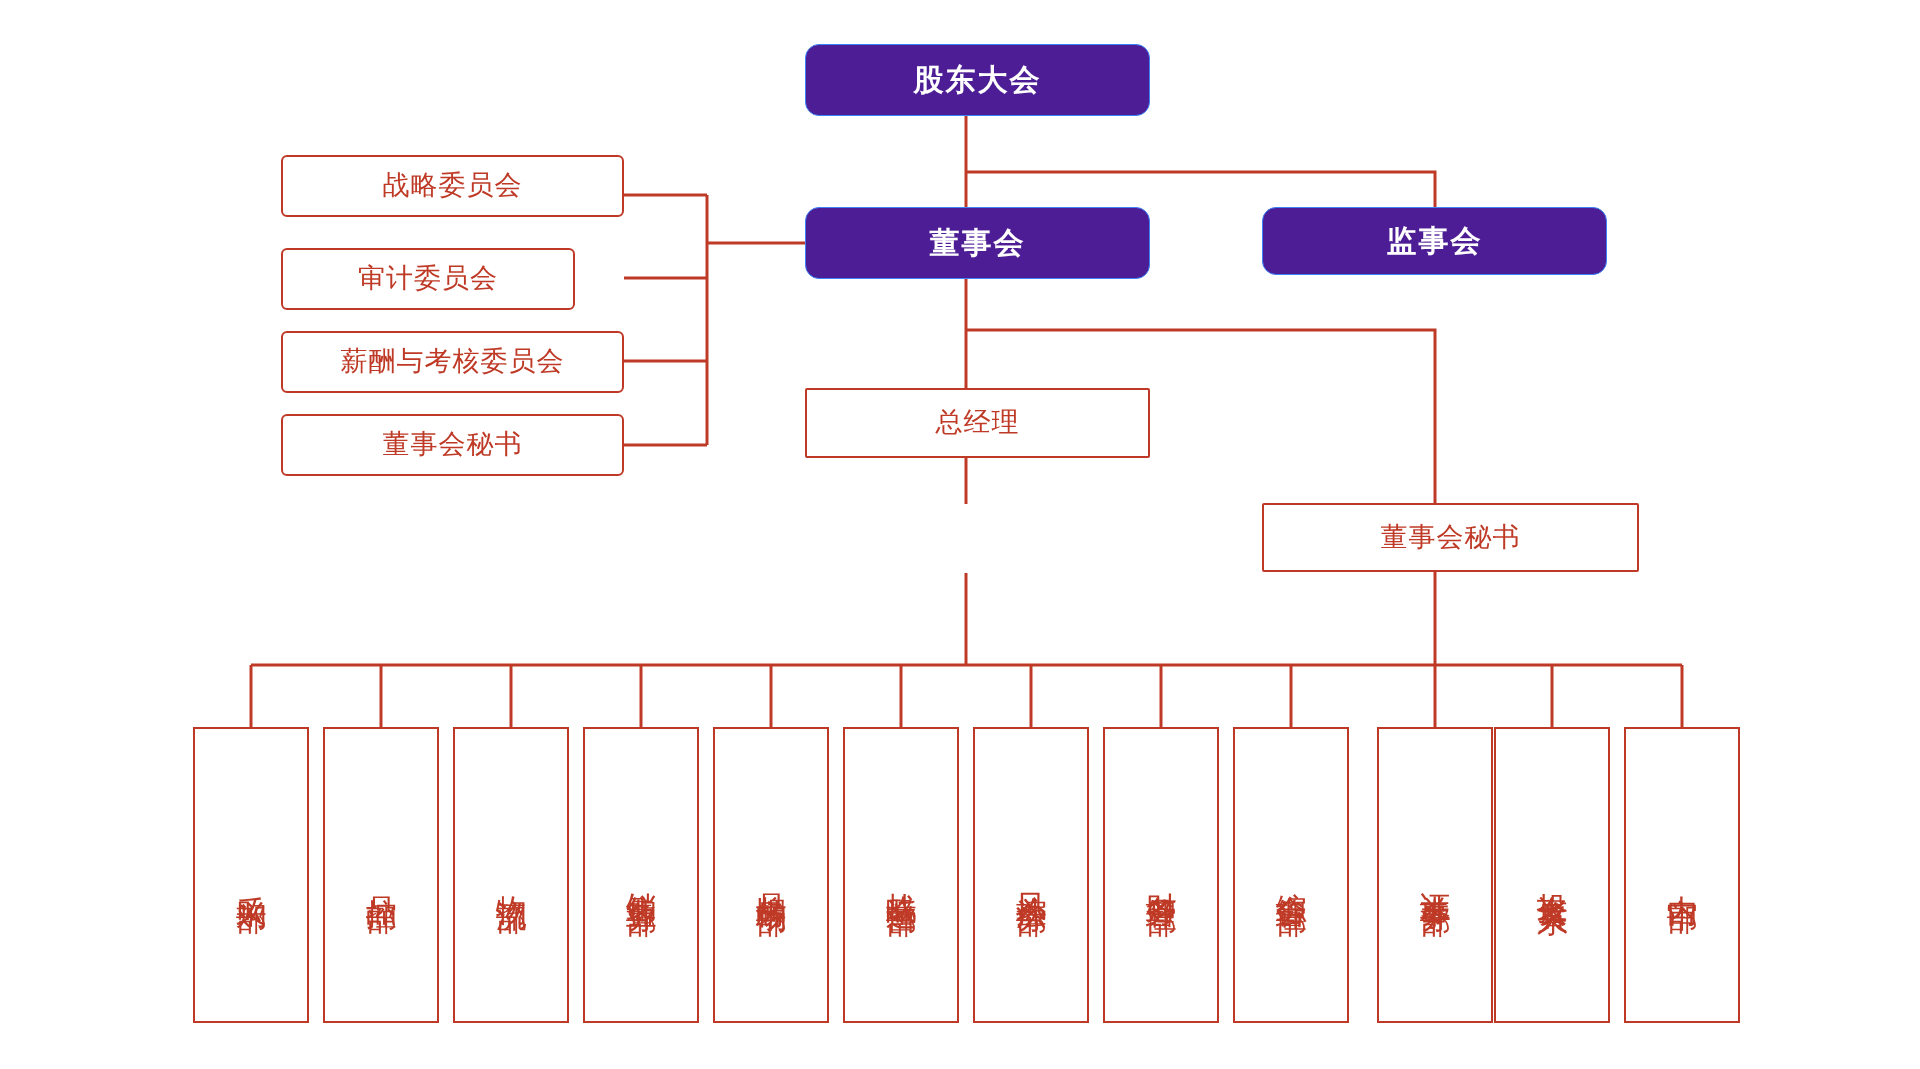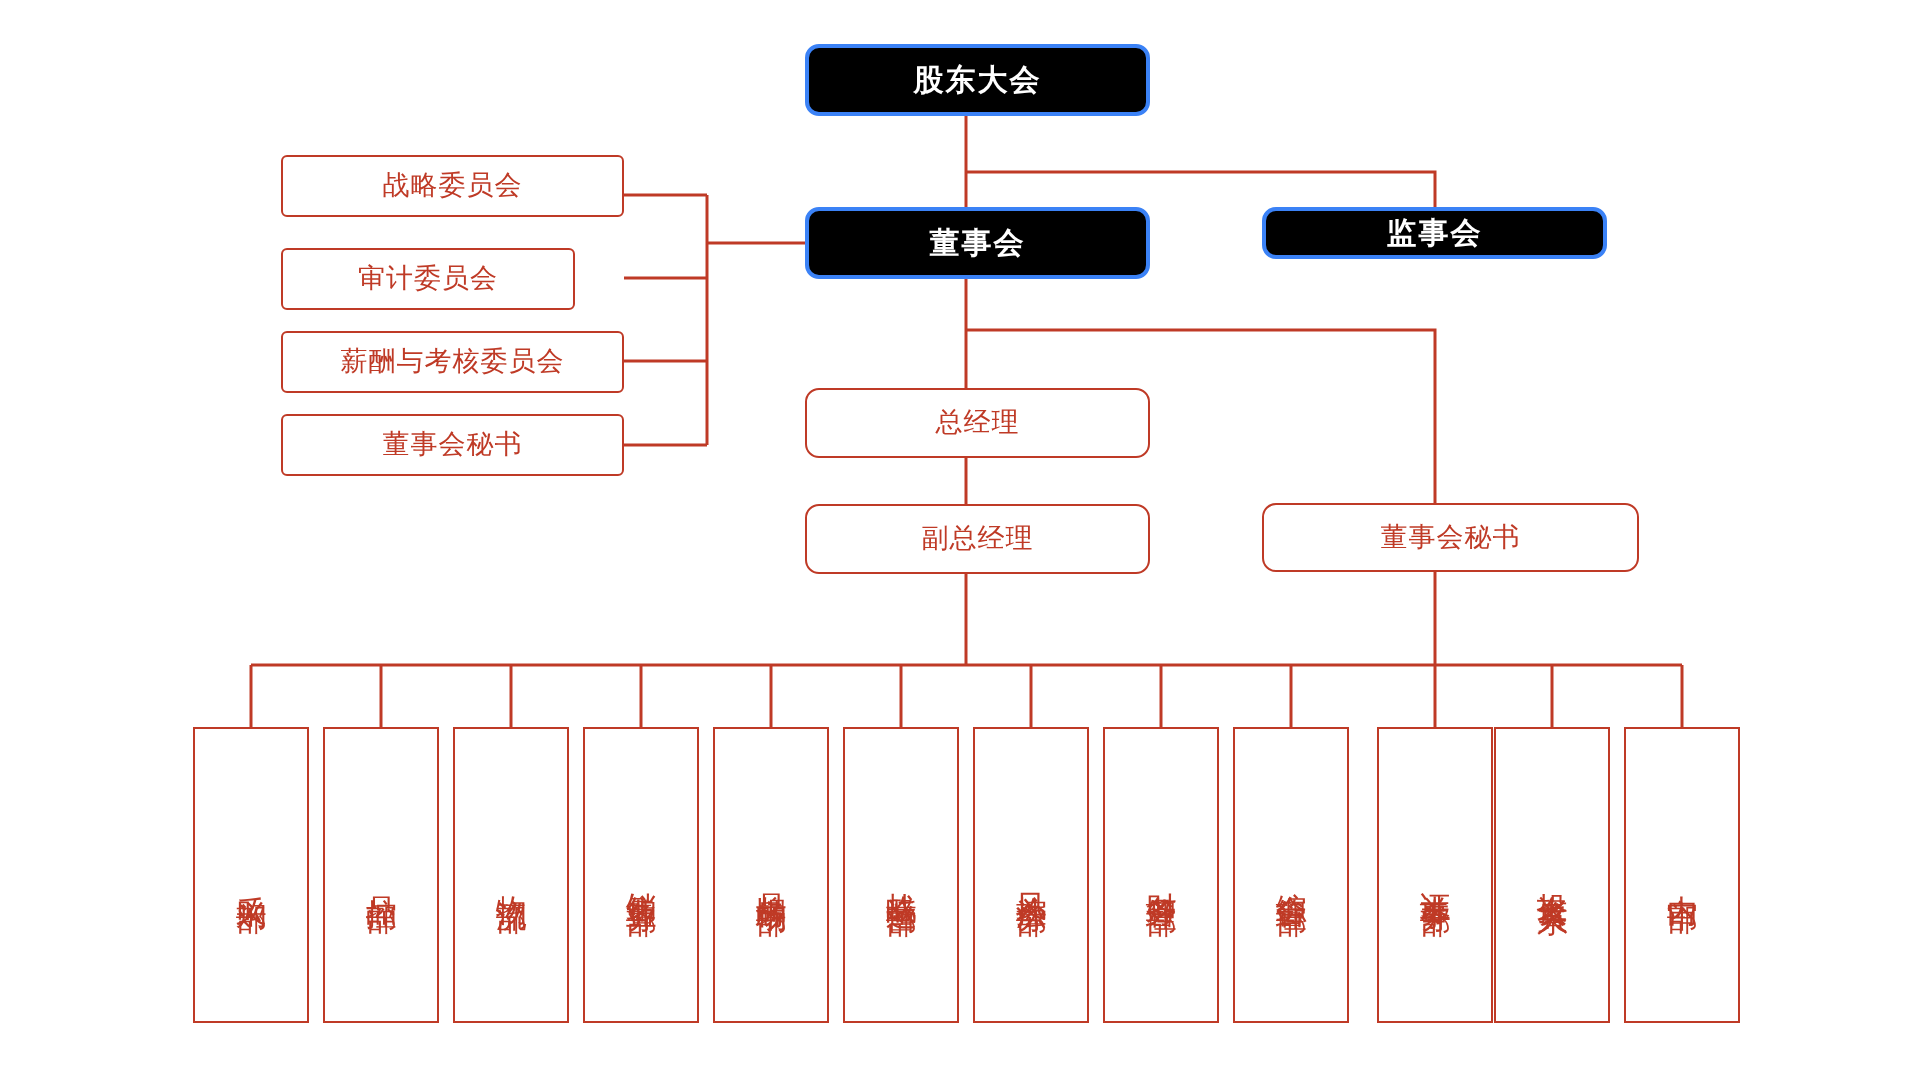--- a/index.html
+++ b/index.html
@@ -16,34 +16,34 @@
     position:absolute;
     box-sizing:border-box;
     display:flex;
     align-items:center;
     justify-content:center;
     text-align:center;
     line-height:1.15;
   }
   
   .node.filled{
-    background:#000000;
+    background:#4c1d95;
     color:#ffffff;
     border-radius:14px;
     font-weight:bold;
     font-size:30px;
     letter-spacing:2px;
-    border:4px solid #3b82f6;
+    border:1px solid #3b82f6;
   }
   
   .node.outline{
     background:#ffffff;
     color:#bf3a26;
     border:2px solid #bf3a26;
-    border-radius:14px;
+    border-radius:2px;
     font-size:27px;
     letter-spacing:1px;
   }
   
   .node.committee{
     font-size:27px;
     border-radius:6px;
   }
   
   .node.dept{
@@ -112,44 +112,41 @@
   </svg>
 
   <div class="node filled" style="left:805px;top:44px;width:345px;height:72px;">
     <span>股东大会</span>
   </div>
 
   <div class="node filled" style="left:805px;top:207px;width:345px;height:72px;">
     <span>董事会</span>
   </div>
 
-  <div class="node filled" style="left:1262px;top:207px;width:345px;height:52px;">
+  <div class="node filled" style="left:1262px;top:207px;width:345px;height:68px;">
     <span>监事会</span>
   </div>
 
   <div class="node outline committee" style="left:281px;top:155px;width:343px;height:62px;">
     <span>战略委员会</span>
   </div>
   <div class="node outline committee" style="left:281px;top:248px;width:294px;height:62px;">
     <span>审计委员会</span>
   </div>
   <div class="node outline committee" style="left:281px;top:331px;width:343px;height:62px;">
     <span>薪酬与考核委员会</span>
   </div>
   <div class="node outline committee" style="left:281px;top:414px;width:343px;height:62px;">
     <span>董事会秘书</span>
   </div>
 
   <div class="node outline" style="left:805px;top:388px;width:345px;height:70px;">
     <span>总经理</span>
   </div>
 
-  <div class="node outline" style="left:805px;top:504px;width:345px;height:70px;">
-    <span>副总经理</span>
-  </div>
 
   <div class="node outline" style="left:1262px;top:503px;width:377px;height:69px;">
     <span>董事会秘书</span>
   </div>
 
   <div class="node dept" style="left:193px;top:727px;width:116px;height:296px;">
     <span class="dept-label">采购部</span>
   </div>
   <div class="node dept" style="left:323px;top:727px;width:116px;height:296px;">
     <span class="dept-label">品控部</span>

